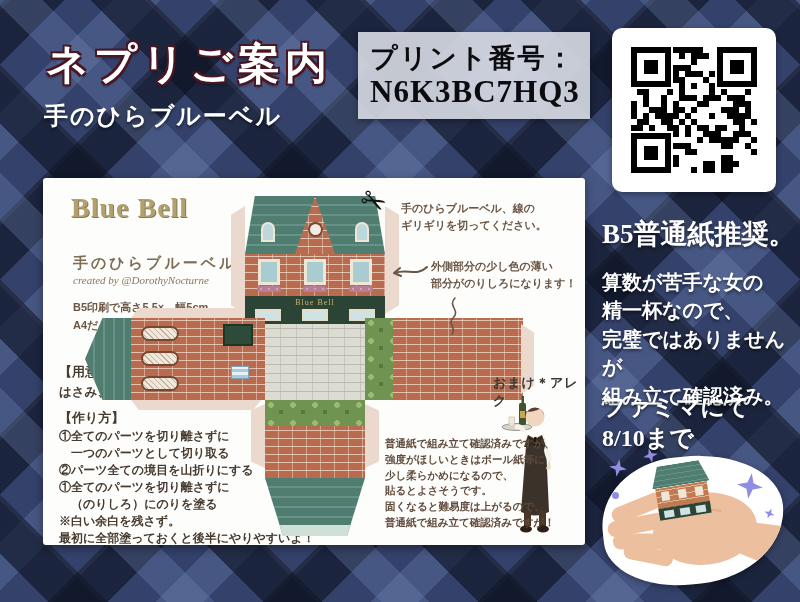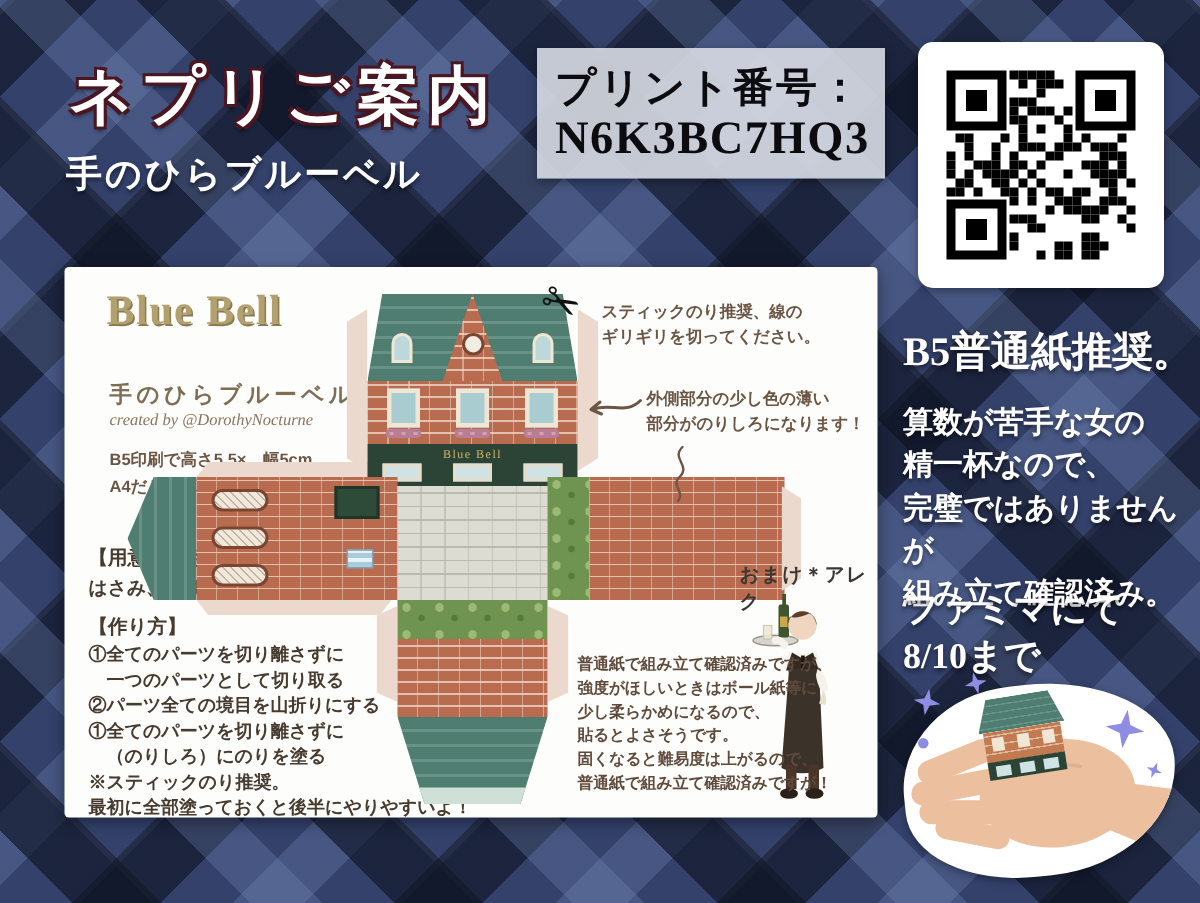--- a/index.html
+++ b/index.html
@@ -295,21 +295,21 @@
 
     <div class="supplies-title">【用意するもの】</div>
     <div class="supplies">はさみ、のり</div>
     <div class="howto-title">【作り方】</div>
     <div class="steps">
       <div>①全てのパーツを切り離さずに</div>
       <div>　一つのパーツとして切り取る</div>
       <div>②パーツ全ての境目を山折りにする</div>
       <div>①全てのパーツを切り離さずに</div>
       <div>　（のりしろ）にのりを塗る</div>
-      <div>※スティックのり推奨。</div>
+      <div>※白い余白を残さず。</div>
       <div>最初に全部塗っておくと後半にやりやすいよ！</div>
     </div>
 
     <div>
 
       <div class="tab" style="left:188px;top:28px;width:14px;height:108px;clip-path:polygon(100% 0,0 8%,0 92%,100% 100%);"></div>
       <div class="tab" style="left:342px;top:28px;width:14px;height:108px;clip-path:polygon(0 0,100% 8%,100% 92%,0 100%);"></div>
       <div class="tab" style="left:208px;top:226px;width:14px;height:64px;clip-path:polygon(100% 0,0 10%,0 90%,100% 100%);"></div>
       <div class="tab" style="left:322px;top:226px;width:14px;height:64px;clip-path:polygon(0 0,100% 10%,100% 90%,0 100%);"></div>
       <div class="tab" style="left:88px;top:130px;width:130px;height:10px;clip-path:polygon(0 100%,100% 100%,94% 0,6% 0);"></div>
@@ -355,21 +355,21 @@
 
       <div class="bottom-hedge green"></div>
       <div class="bottom-brick brick"></div>
       <div class="bottom-roof teal-h">
         <div class="mint"></div>
       </div>
     </div>
 
     <div class="scissors">✂</div>
     <div class="annot cut-note">
-      <div>スティックのり推奨、線の</div>
+      <div>手のひらブルーベル、線の</div>
       <div>ギリギリを切ってください。</div>
     </div>
     <svg class="glue-arrow" width="38" height="16" viewBox="0 0 38 16">
       <path d="M36,3 C26,13 16,4 4,9" fill="none" stroke="#6b5645" stroke-width="2" stroke-linecap="round"></path>
       <path d="M9,4 L3,9 L10,12" fill="none" stroke="#6b5645" stroke-width="2" stroke-linecap="round" stroke-linejoin="round"></path>
     </svg>
     <div class="annot glue-note">
       <div>外側部分の少し色の薄い</div>
       <div>部分がのりしろになります！</div>
     </div>

